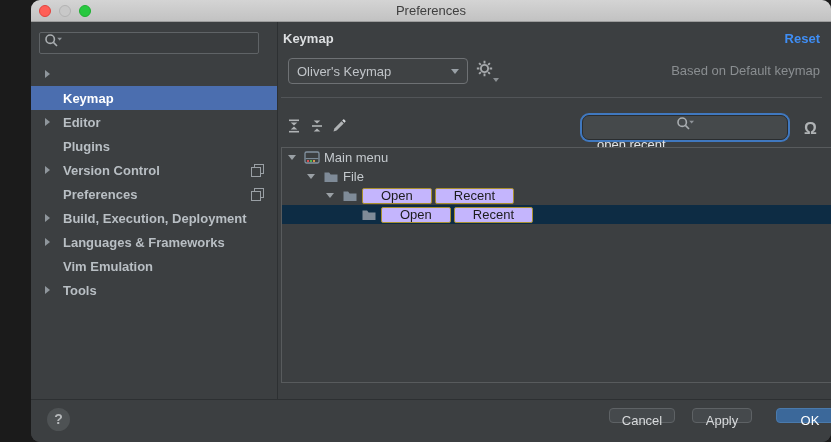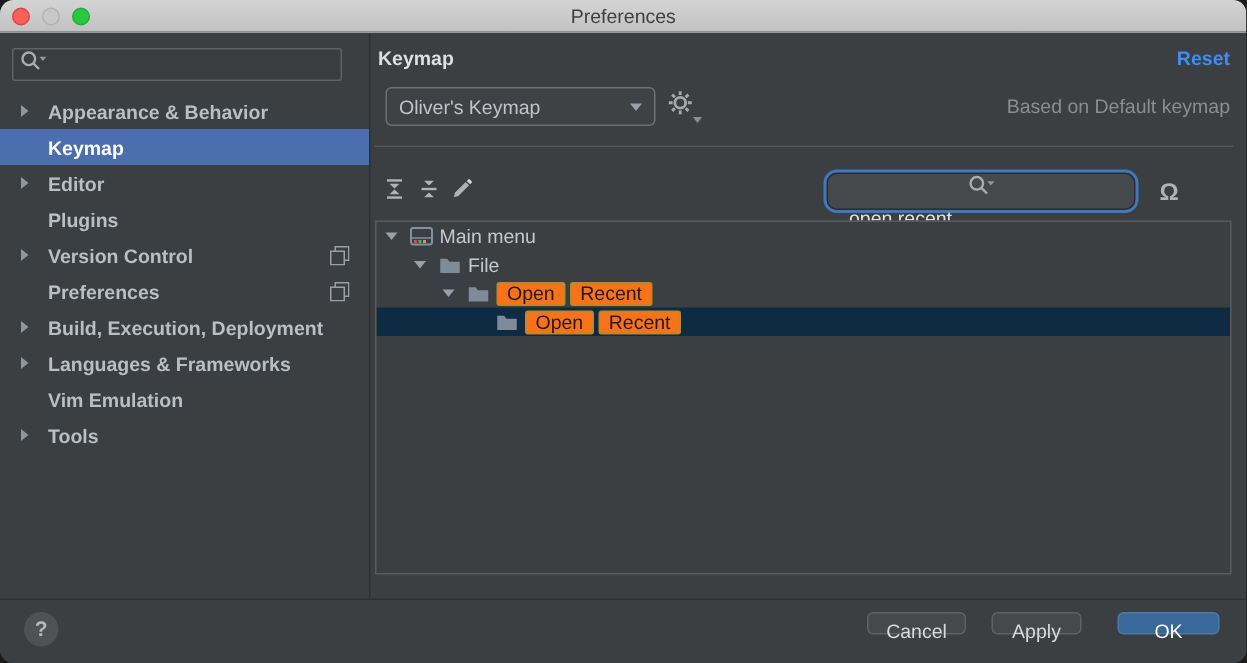--- a/index.html
+++ b/index.html
@@ -1,17 +1,17 @@
 <!DOCTYPE html>
 <html><head>
 <meta charset="utf-8">
 <style>
   html,body{margin:0;padding:0;background:#1b1b1b;}
   body{width:831px;height:442px;font-family:"Liberation Sans","DejaVu Sans",sans-serif;position:relative;overflow:hidden;}
-  .window{position:absolute;inset:0;background:#3c3f41;border-radius:9px;overflow:hidden;}
+  .window{position:absolute;inset:0;background:#3c3f41;border-radius:9px;overflow:hidden;margin-left:31px;}
   
   .titlebar{position:absolute;left:0;top:0;right:0;height:22px;background:linear-gradient(#d4d4d4,#c2c2c2);border-bottom:1px solid #9c9c9c;box-sizing:border-box;}
   .title{position:absolute;left:0;right:0;top:3px;text-align:center;font-size:13px;color:#3f3f3f;}
   .traffic{position:absolute;left:8px;top:5px;display:flex;gap:8px;}
   .tl{width:12px;height:12px;border-radius:50%;display:inline-block;}
   .tl.red{background:#ff5f57;border:1px solid #e0443e;box-sizing:border-box;}
   .tl.gray{background:#c8c8c8;border:1px solid #b2b2b2;box-sizing:border-box;}
   .tl.green{background:#28c840;border:1px solid #1faf32;box-sizing:border-box;}
   
   .sidebar{position:absolute;left:0;top:22px;width:247px;height:377px;background:#3c3f41;border-right:1px solid #2d3032;box-sizing:border-box;}
@@ -41,21 +41,21 @@
   .shortcut-search input{flex:1;min-width:0;background:transparent;border:none;outline:none;color:#e0e2e4;font-size:13px;font-family:inherit;padding-left:2px;}
   .clear-btn{width:15px;height:15px;border-radius:50%;background:#7b7f82;color:#3b3e40;font-size:9px;line-height:15px;text-align:center;cursor:pointer;flex:0 0 auto;}
   .omega{position:absolute;left:525px;top:98px;font-size:16px;font-weight:700;color:#b0b3b5;cursor:pointer;}
   
   .tree{position:absolute;left:2px;top:125px;width:571px;height:236px;border:1px solid #585b5d;box-sizing:border-box;background:#3c3f41;overflow:hidden;}
   .tree-row{display:flex;align-items:center;height:19px;cursor:default;}
   .tree-row.selected{background:#0d2c44;}
   .tree-row .arrow-box{width:10px;margin-right:6px;flex:0 0 auto;display:flex;}
   .tree-icon{width:16px;height:16px;margin-right:4px;flex:0 0 auto;display:flex;align-items:center;}
   .tree-label{font-size:13px;color:#c4c9cd;white-space:nowrap;}
-  .hl{font-size:13px;color:#1c1c1c;background:#f97316;border:1px solid #a8902f;border-radius:2px;padding:0 6px;margin-right:3px;line-height:14px;}
+  .hl{font-size:13px;color:#1c1c1c;background:#c4b5fd;border:1px solid #a8902f;border-radius:2px;padding:0 18px;margin-right:3px;line-height:14px;}
   
   .footer{position:absolute;left:0;right:0;bottom:0;height:43px;background:#3c3f41;border-top:1px solid #2d3032;box-sizing:border-box;}
   .help{position:absolute;left:16px;top:8px;width:23px;height:23px;border-radius:50%;background:#4e5254;color:#b6b9bb;font-size:14px;font-weight:700;text-align:center;line-height:23px;cursor:pointer;}
   .btn{position:absolute;top:8px;height:15px;border-radius:4px;font-size:13px;font-family:inherit;color:#d8dadc;background:#45494c;border:1px solid #5e6265;box-sizing:border-box;text-align:center;line-height:23px;cursor:pointer;}
   .btn.cancel{left:578px;width:66px;}
   .btn.apply{left:661px;width:60px;}
   .btn.ok{left:745px;width:68px;background:#3b689a;border-color:#4a7aac;color:#ffffff;}
 </style>
 </head>
 <body>
@@ -80,21 +80,20 @@
             </g>
             <polygon points="13.2,4.8 18,4.8 15.6,7.6" fill="#8f9499"></polygon>
           </svg></span>
       <input placeholder="" style="">
     </div>
     <div class="sb-items" id="sb-items">
         <div class="sb-item">
           <span class="arrow-box">
             <span class="tri-right"></span>
           </span>
-          <span class="label">Appearance &amp; Behavior</span>
         </div>
         <div class="sb-item selected">
           <span class="arrow-box">
             <span class="tri-right" style="visibility: hidden;"></span>
           </span>
           <span class="label">Keymap</span>
         </div>
         <div class="sb-item">
           <span class="arrow-box">
             <span class="tri-right"></span>

